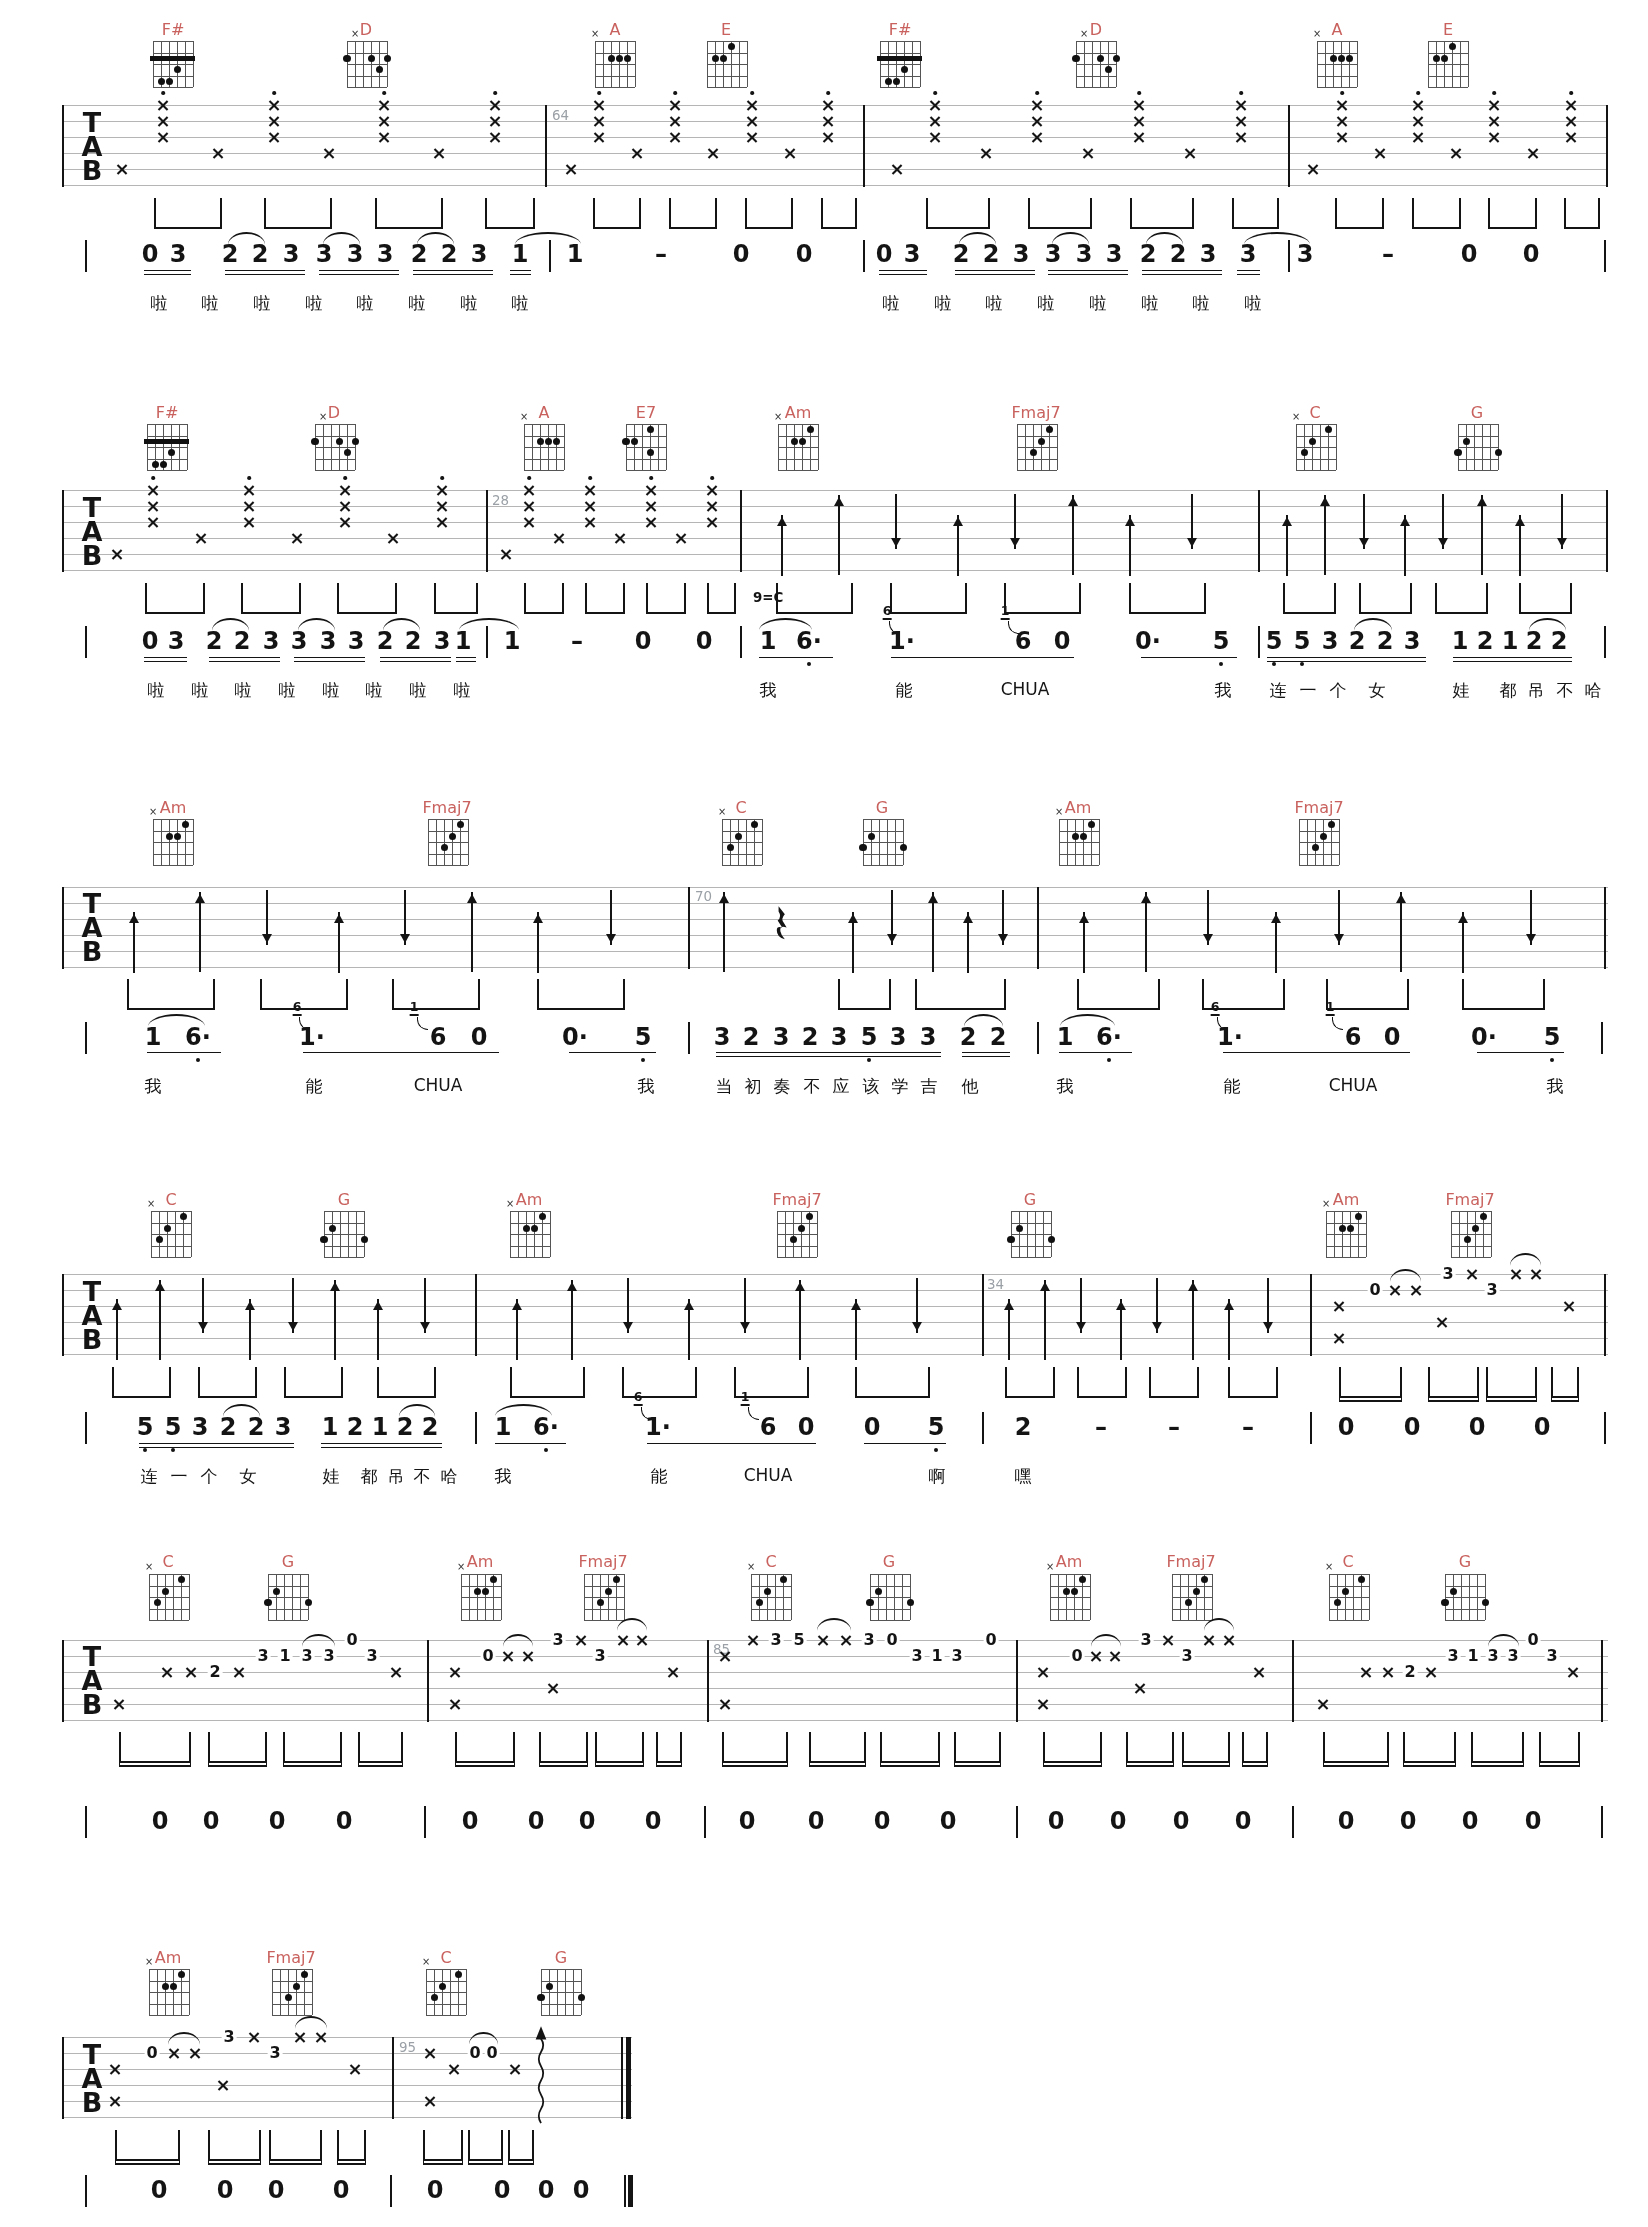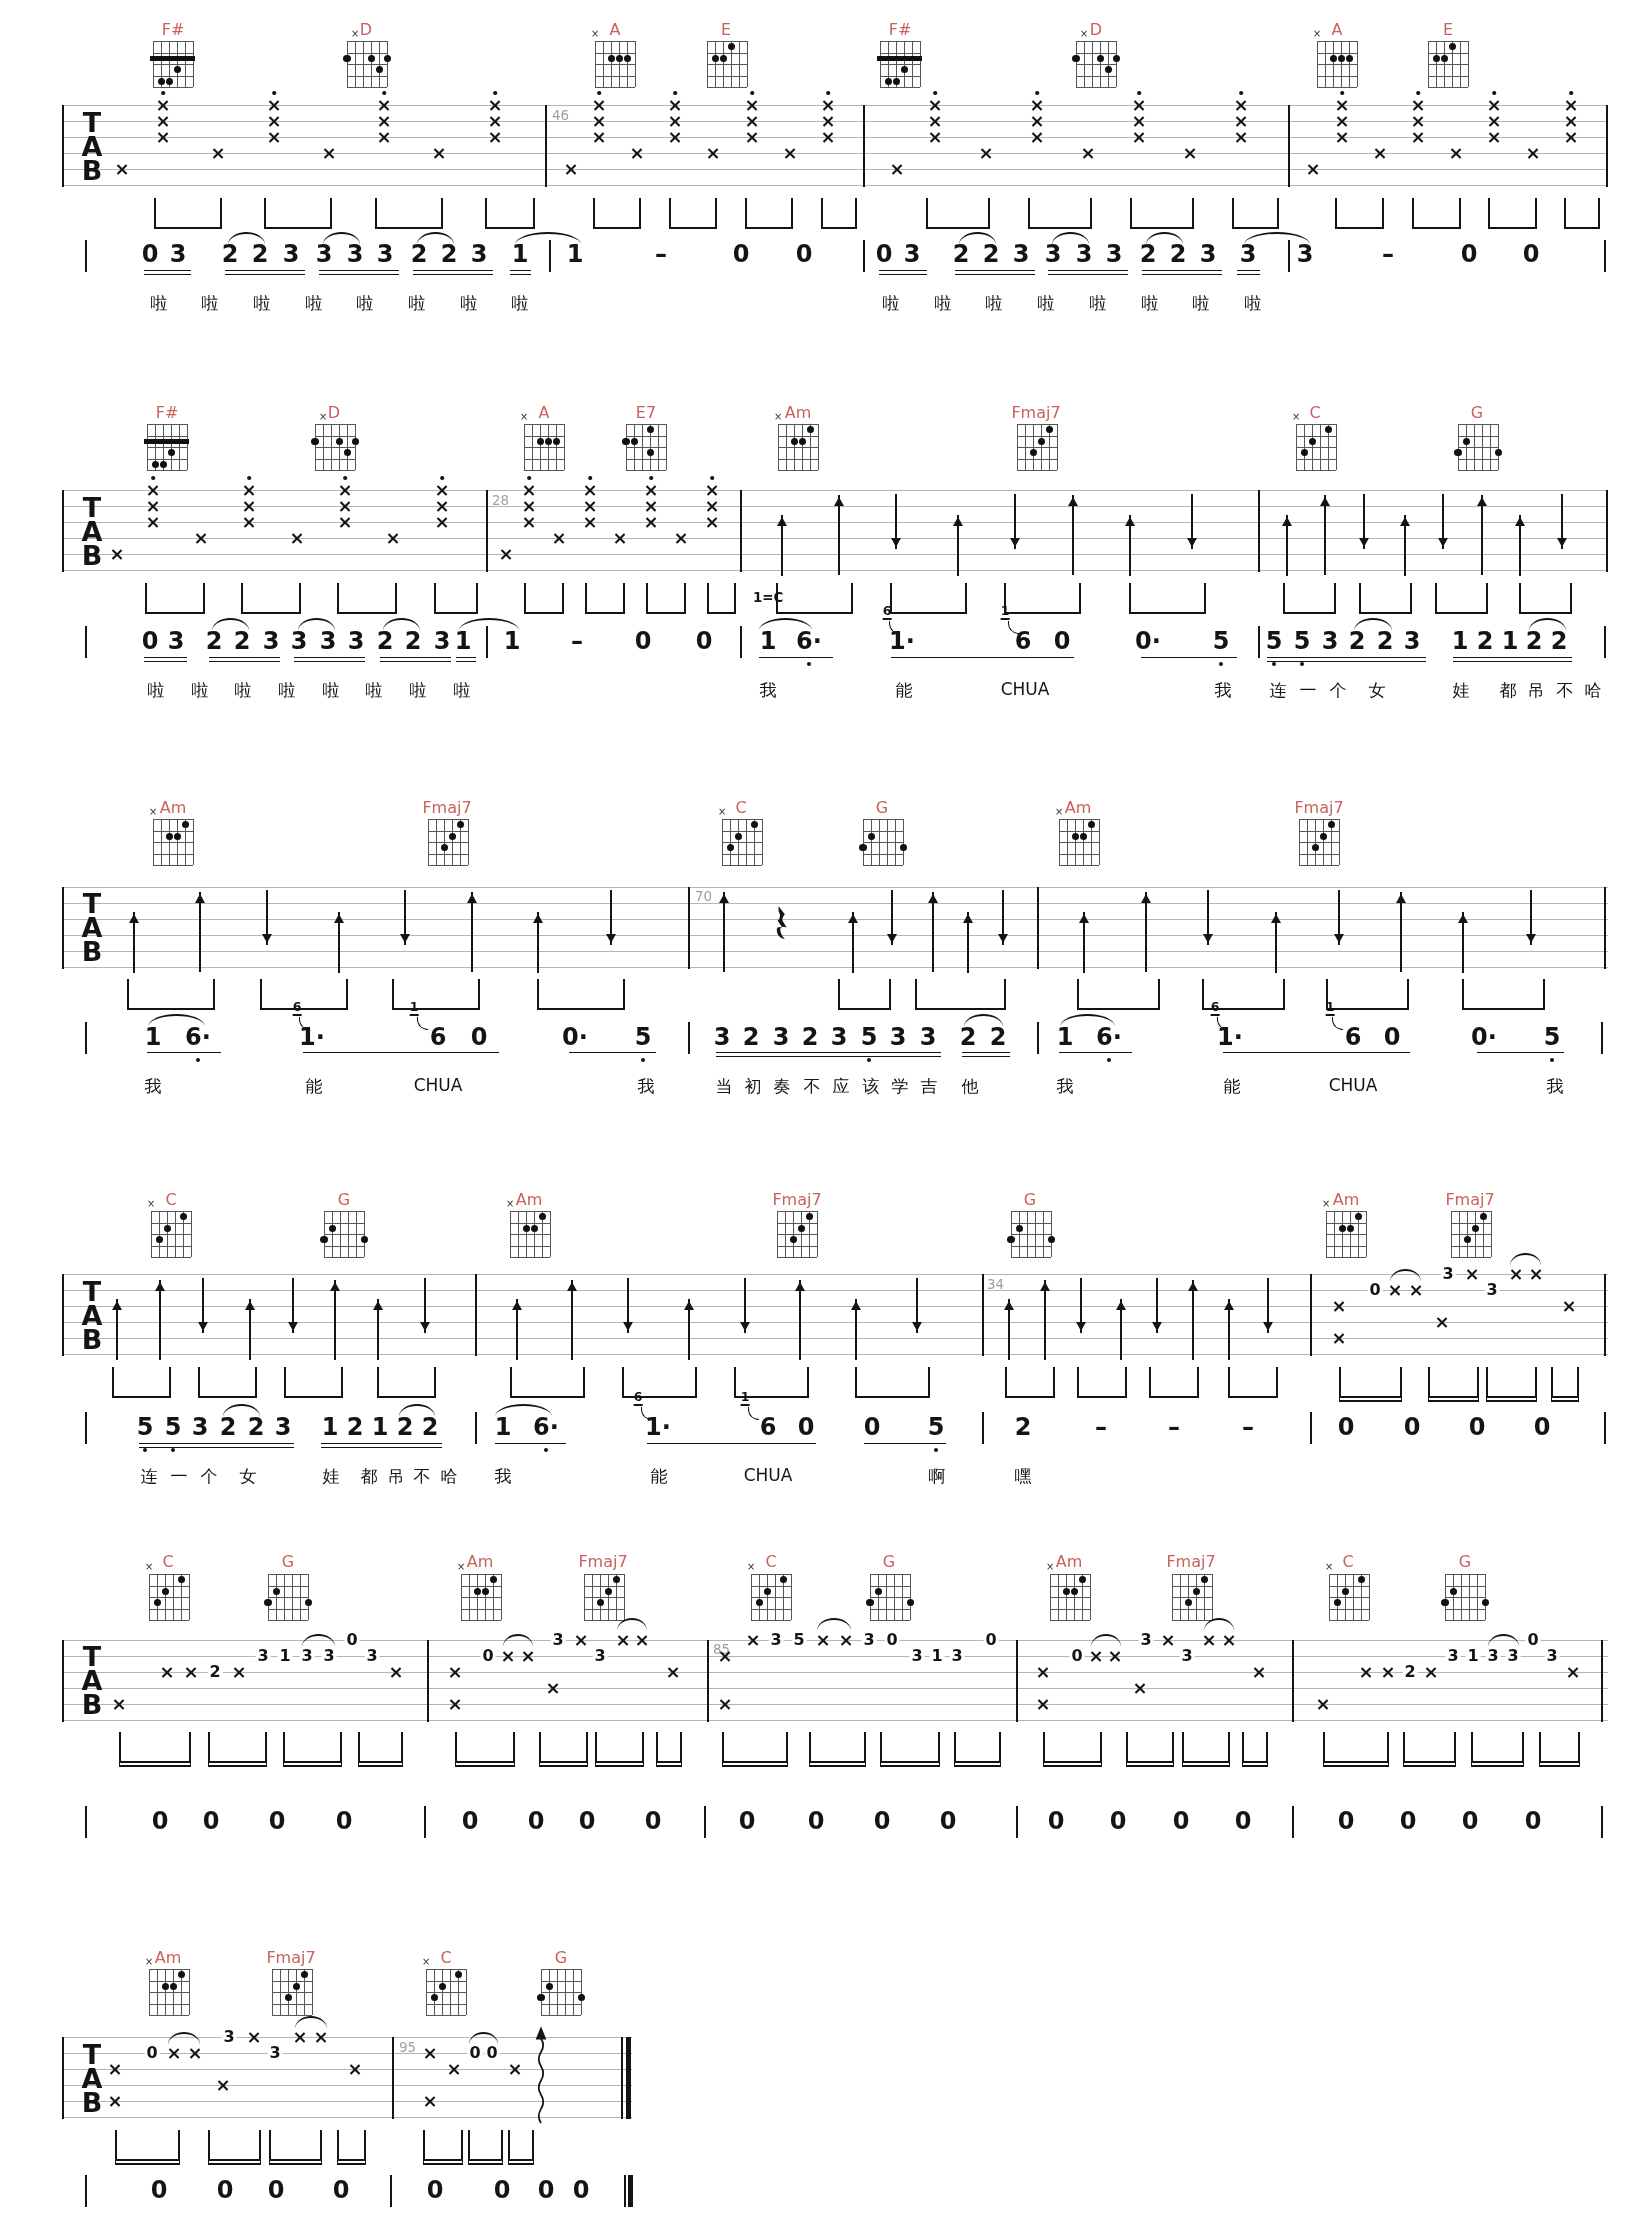--- a/index.html
+++ b/index.html
@@ -47,21 +47,21 @@
     <div class="sline" style="left: 62px; top: 169px; width: 1546px;"></div>
     <div class="sline" style="left: 62px; top: 185px; width: 1546px;"></div>
     <div class="clef" style="left: 92px; top: 109px;">T</div>
     <div class="clef" style="left: 92px; top: 133px;">A</div>
     <div class="clef" style="left: 92px; top: 157px;">B</div>
     <div class="bline" style="left: 62px; top: 105px; height: 82px;"></div>
     <div class="bline" style="left: 545px; top: 105px; height: 82px;"></div>
     <div class="bline" style="left: 863px; top: 105px; height: 82px;"></div>
     <div class="bline" style="left: 1288px; top: 105px; height: 82px;"></div>
     <div class="bline" style="left: 1606px; top: 105px; height: 82px;"></div>
-    <div class="mnum" style="left: 552px; top: 108px;">46</div>
+    <div class="mnum" style="left: 552px; top: 108px;">64</div>
     <div class="clabel" style="left: 173px; top: 19.6px;">F#</div>
     <div class="cdg" style="left: 153px; top: 41px; width: 40px; height: 46px;">
       <div class="cl" style="left: 0px; top: 0px; width: 0.9px; height: 46px;"></div>
       <div class="cl" style="left: 8px; top: 0px; width: 0.9px; height: 46px;"></div>
       <div class="cl" style="left: 16px; top: 0px; width: 0.9px; height: 46px;"></div>
       <div class="cl" style="left: 24px; top: 0px; width: 0.9px; height: 46px;"></div>
       <div class="cl" style="left: 32px; top: 0px; width: 0.9px; height: 46px;"></div>
       <div class="cl" style="left: 40px; top: 0px; width: 0.9px; height: 46px;"></div>
       <div class="cl" style="left: 0px; top: 0px; width: 40px; height: 0.9px;"></div>
       <div class="cl" style="left: 0px; top: 11.6px; width: 40px; height: 0.9px;"></div>
@@ -621,21 +621,21 @@
     <div class="arrow" style="left: 1519px; top: 515px; height: 61px;">
       <div class="ahead" style="top: -2.7px; left: -6.4px; border-bottom: 9.8px solid rgb(20, 20, 20);"></div>
     </div>
     <div class="arrow" style="left: 1561px; top: 494px; height: 55px;">
       <div class="ahead" style="bottom: -2.7px; left: -6.4px; border-top: 9.8px solid rgb(20, 20, 20);"></div>
     </div>
     <div class="beam" style="left: 1283px; top: 583px; width: 49px; height: 28.5px;"></div>
     <div class="beam" style="left: 1359px; top: 583px; width: 49px; height: 28.5px;"></div>
     <div class="beam" style="left: 1435px; top: 583px; width: 49px; height: 28.5px;"></div>
     <div class="beam" style="left: 1519px; top: 583px; width: 49px; height: 28.5px;"></div>
-    <div class="jkey" style="left: 753px; top: 590px;">1=C</div>
+    <div class="jkey" style="left: 753px; top: 590px;">9=C</div>
     <div class="jnum" style="left: 150px; top: 629px;">0</div>
     <div class="jnum" style="left: 176px; top: 629px;">3</div>
     <div class="jnum" style="left: 214px; top: 629px;">2</div>
     <div class="jnum" style="left: 242px; top: 629px;">2</div>
     <div class="jnum" style="left: 271px; top: 629px;">3</div>
     <div class="jnum" style="left: 299px; top: 629px;">3</div>
     <div class="jnum" style="left: 328px; top: 629px;">3</div>
     <div class="jnum" style="left: 356px; top: 629px;">3</div>
     <div class="jnum" style="left: 385px; top: 629px;">2</div>
     <div class="jnum" style="left: 413px; top: 629px;">2</div>

